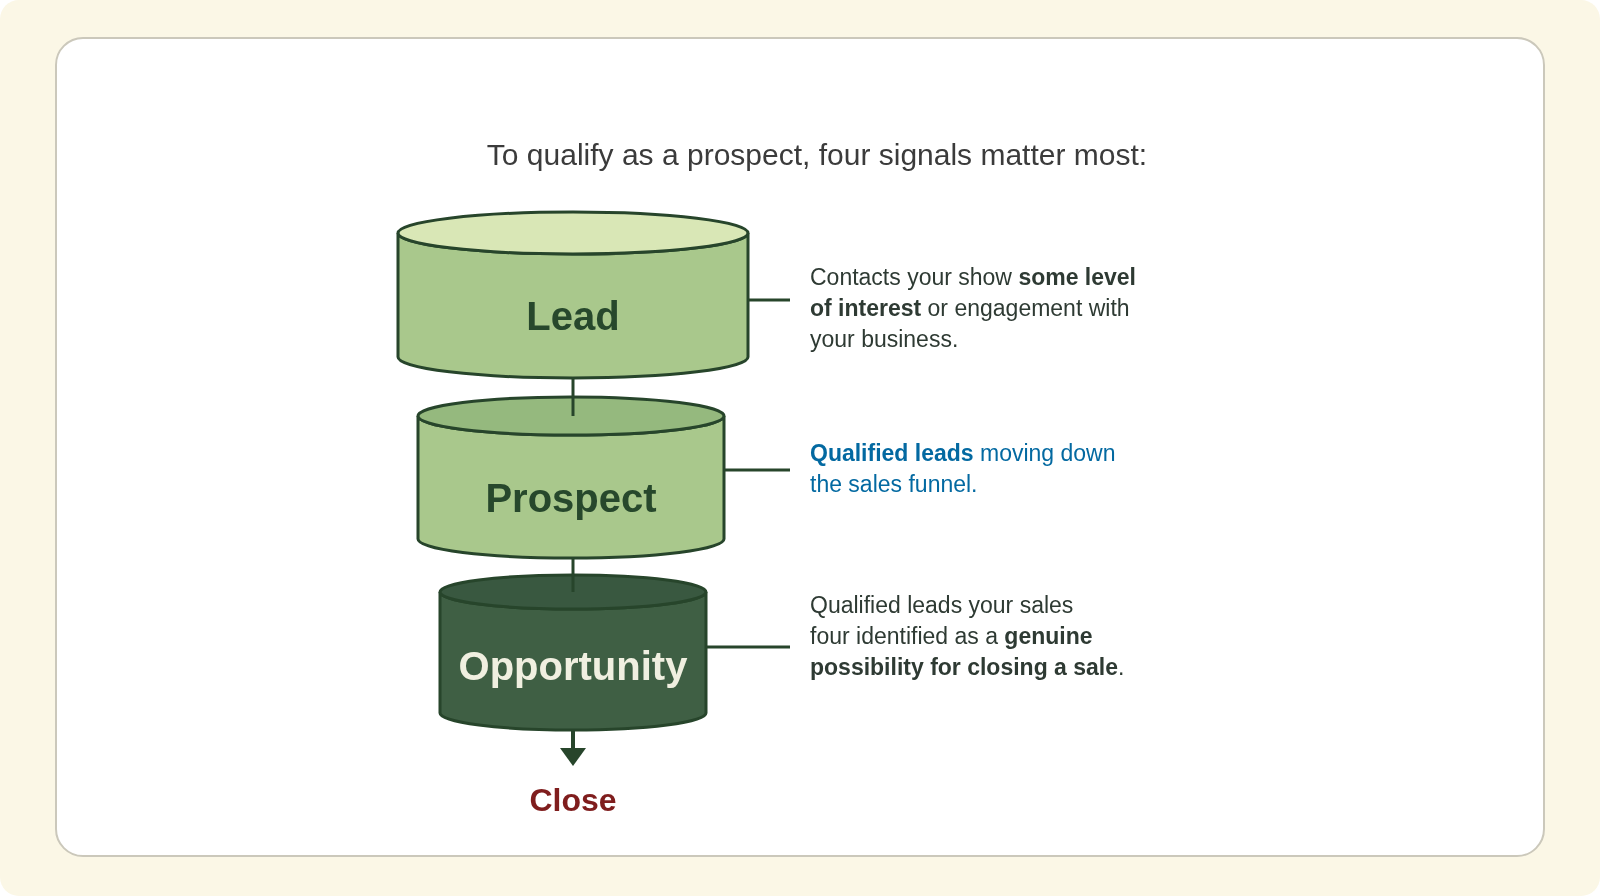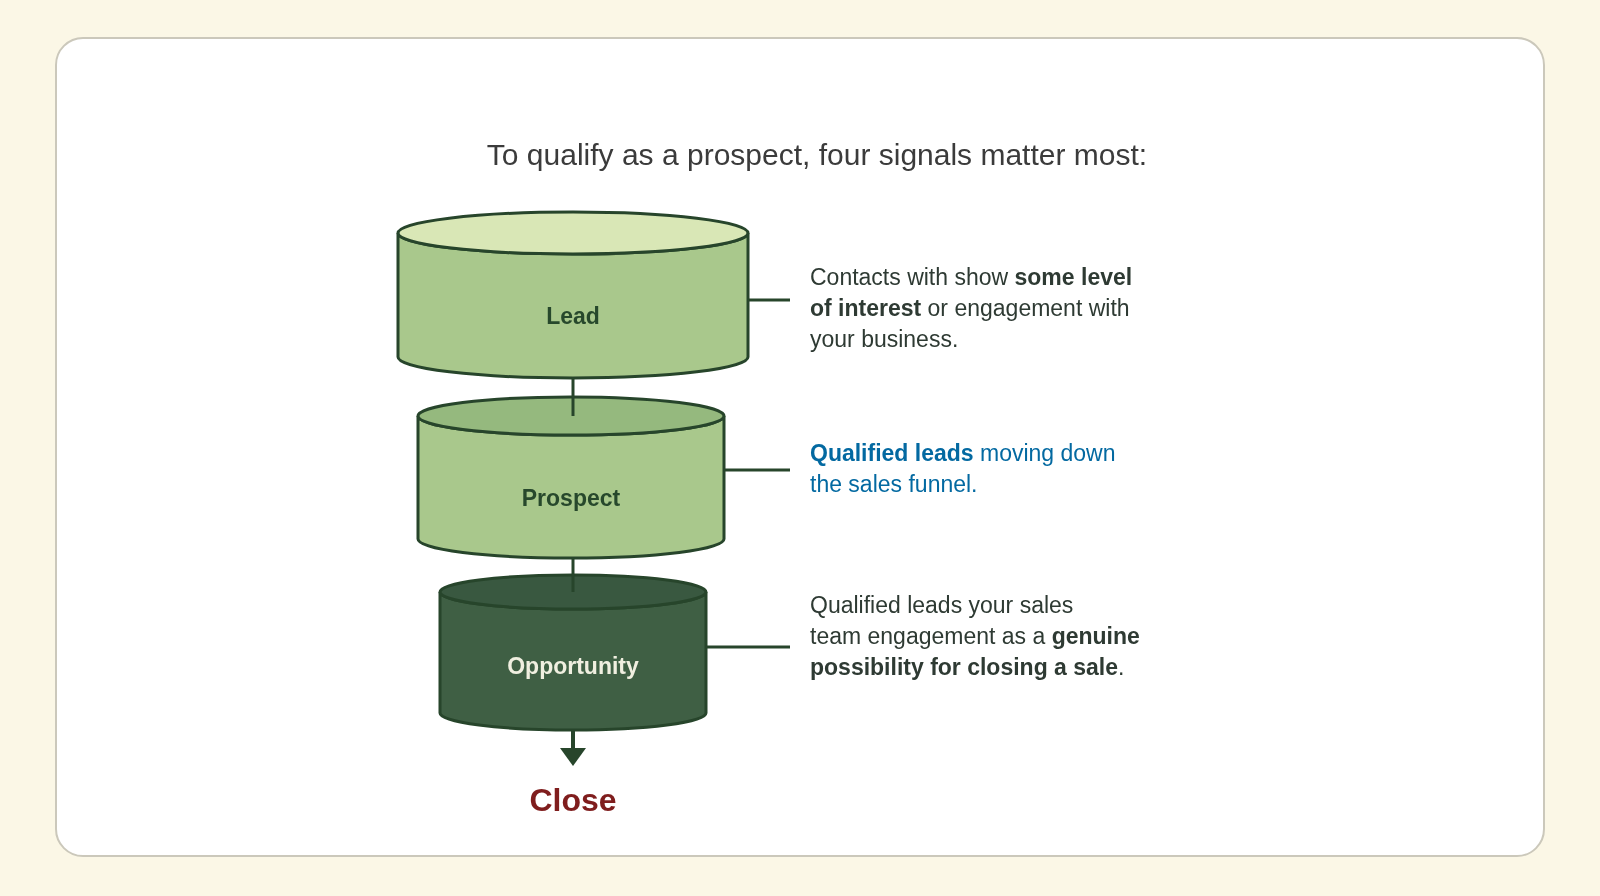--- a/index.html
+++ b/index.html
@@ -2,20 +2,21 @@
 <html><head>
 <meta charset="utf-8">
 <style>
   html, body { margin: 0; padding: 0; }
   .page {
     position: relative;
     width: 1600px;
     height: 896px;
     overflow: hidden;
     font-family: "Liberation Sans", sans-serif;
+    border-radius: 19px;
   }
   .card {
     position: absolute;
     left: 55px; top: 37px;
     width: 1490px; height: 820px;
     border: 2px solid #cbc8bb;
     border-radius: 28px;
     box-sizing: border-box;
   }
   .title {
@@ -28,21 +29,21 @@
   }
   svg.funnel {
     position: absolute;
     left: 0; top: 0;
     width: 1600px; height: 896px;
   }
   .stage-label {
     position: absolute;
     width: 300px;
     text-align: center;
-    font-size: 23px;
+    font-size: 40px;
     font-weight: bold;
     line-height: 40px;
   }
   .close-label {
     position: absolute;
     left: 448px; top: 780px;
     width: 250px;
     text-align: center;
     font-size: 32px;
     font-weight: bold;
@@ -92,24 +93,24 @@
   </svg>
 
   <div class="stage-label" style="left: 423px; top: 296px; color: rgb(39, 72, 44);">Lead</div>
 
   <div class="stage-label" style="left: 423px; top: 646px; color: rgb(240, 239, 224);">Opportunity</div>
 
   <div class="stage-label" style="left: 421px; top: 478px; color: rgb(39, 72, 44);">Prospect</div>
 
   <div class="close-label" style="color: #7f1d1d;">Close</div>
 
-  <p class="desc" style="left: 810px; top: 262px; color: rgb(46, 58, 51);"><span>Contacts with show </span><span class="b">some level
+  <p class="desc" style="left: 810px; top: 262px; color: rgb(46, 58, 51);"><span>Contacts your show </span><span class="b">some level
 of interest</span><span> or engagement with
 your business.</span></p>
 
   <p class="desc" style="left: 810px; top: 438px; color: #0369a1;"><span class="b">Qualified leads</span><span> moving down
 the sales funnel.</span></p>
 
   <p class="desc" style="left: 810px; top: 590px; color: rgb(46, 58, 51);"><span>Qualified leads your sales
-team engagement as a </span><span class="b">genuine
+four identified as a </span><span class="b">genuine
 possibility for closing a sale</span><span>.</span></p>
 
 </div>
 
 </body></html>

